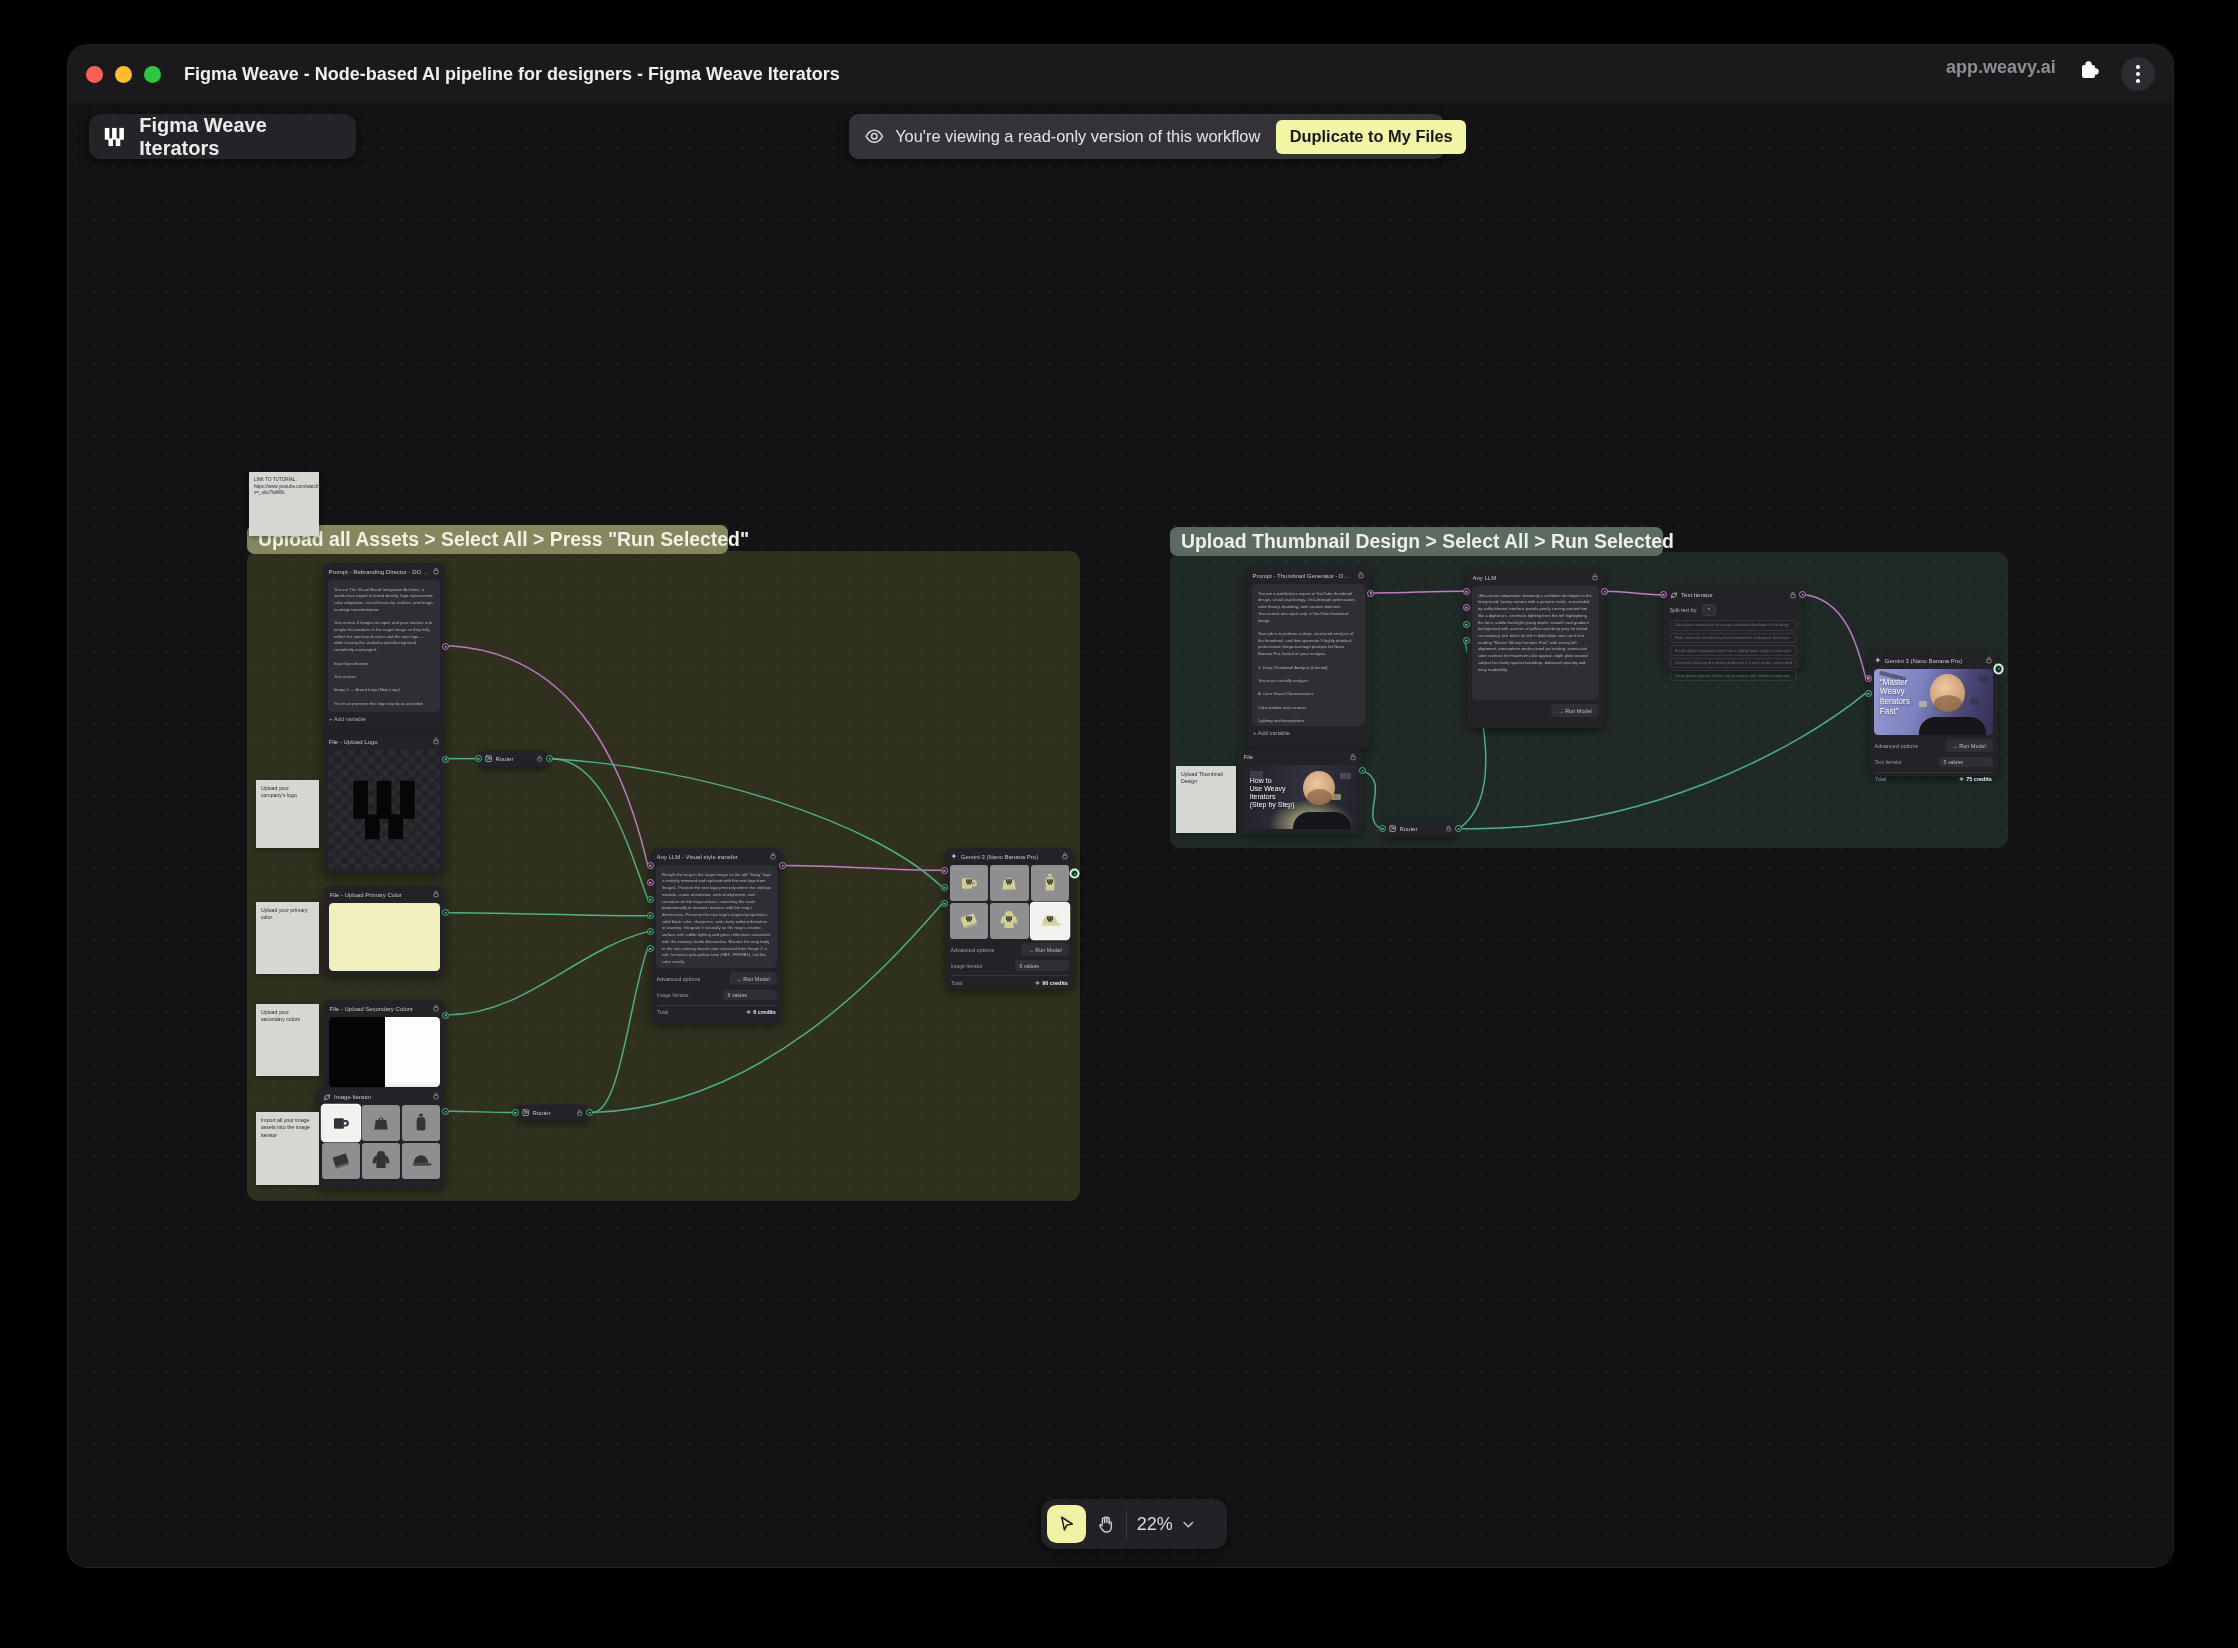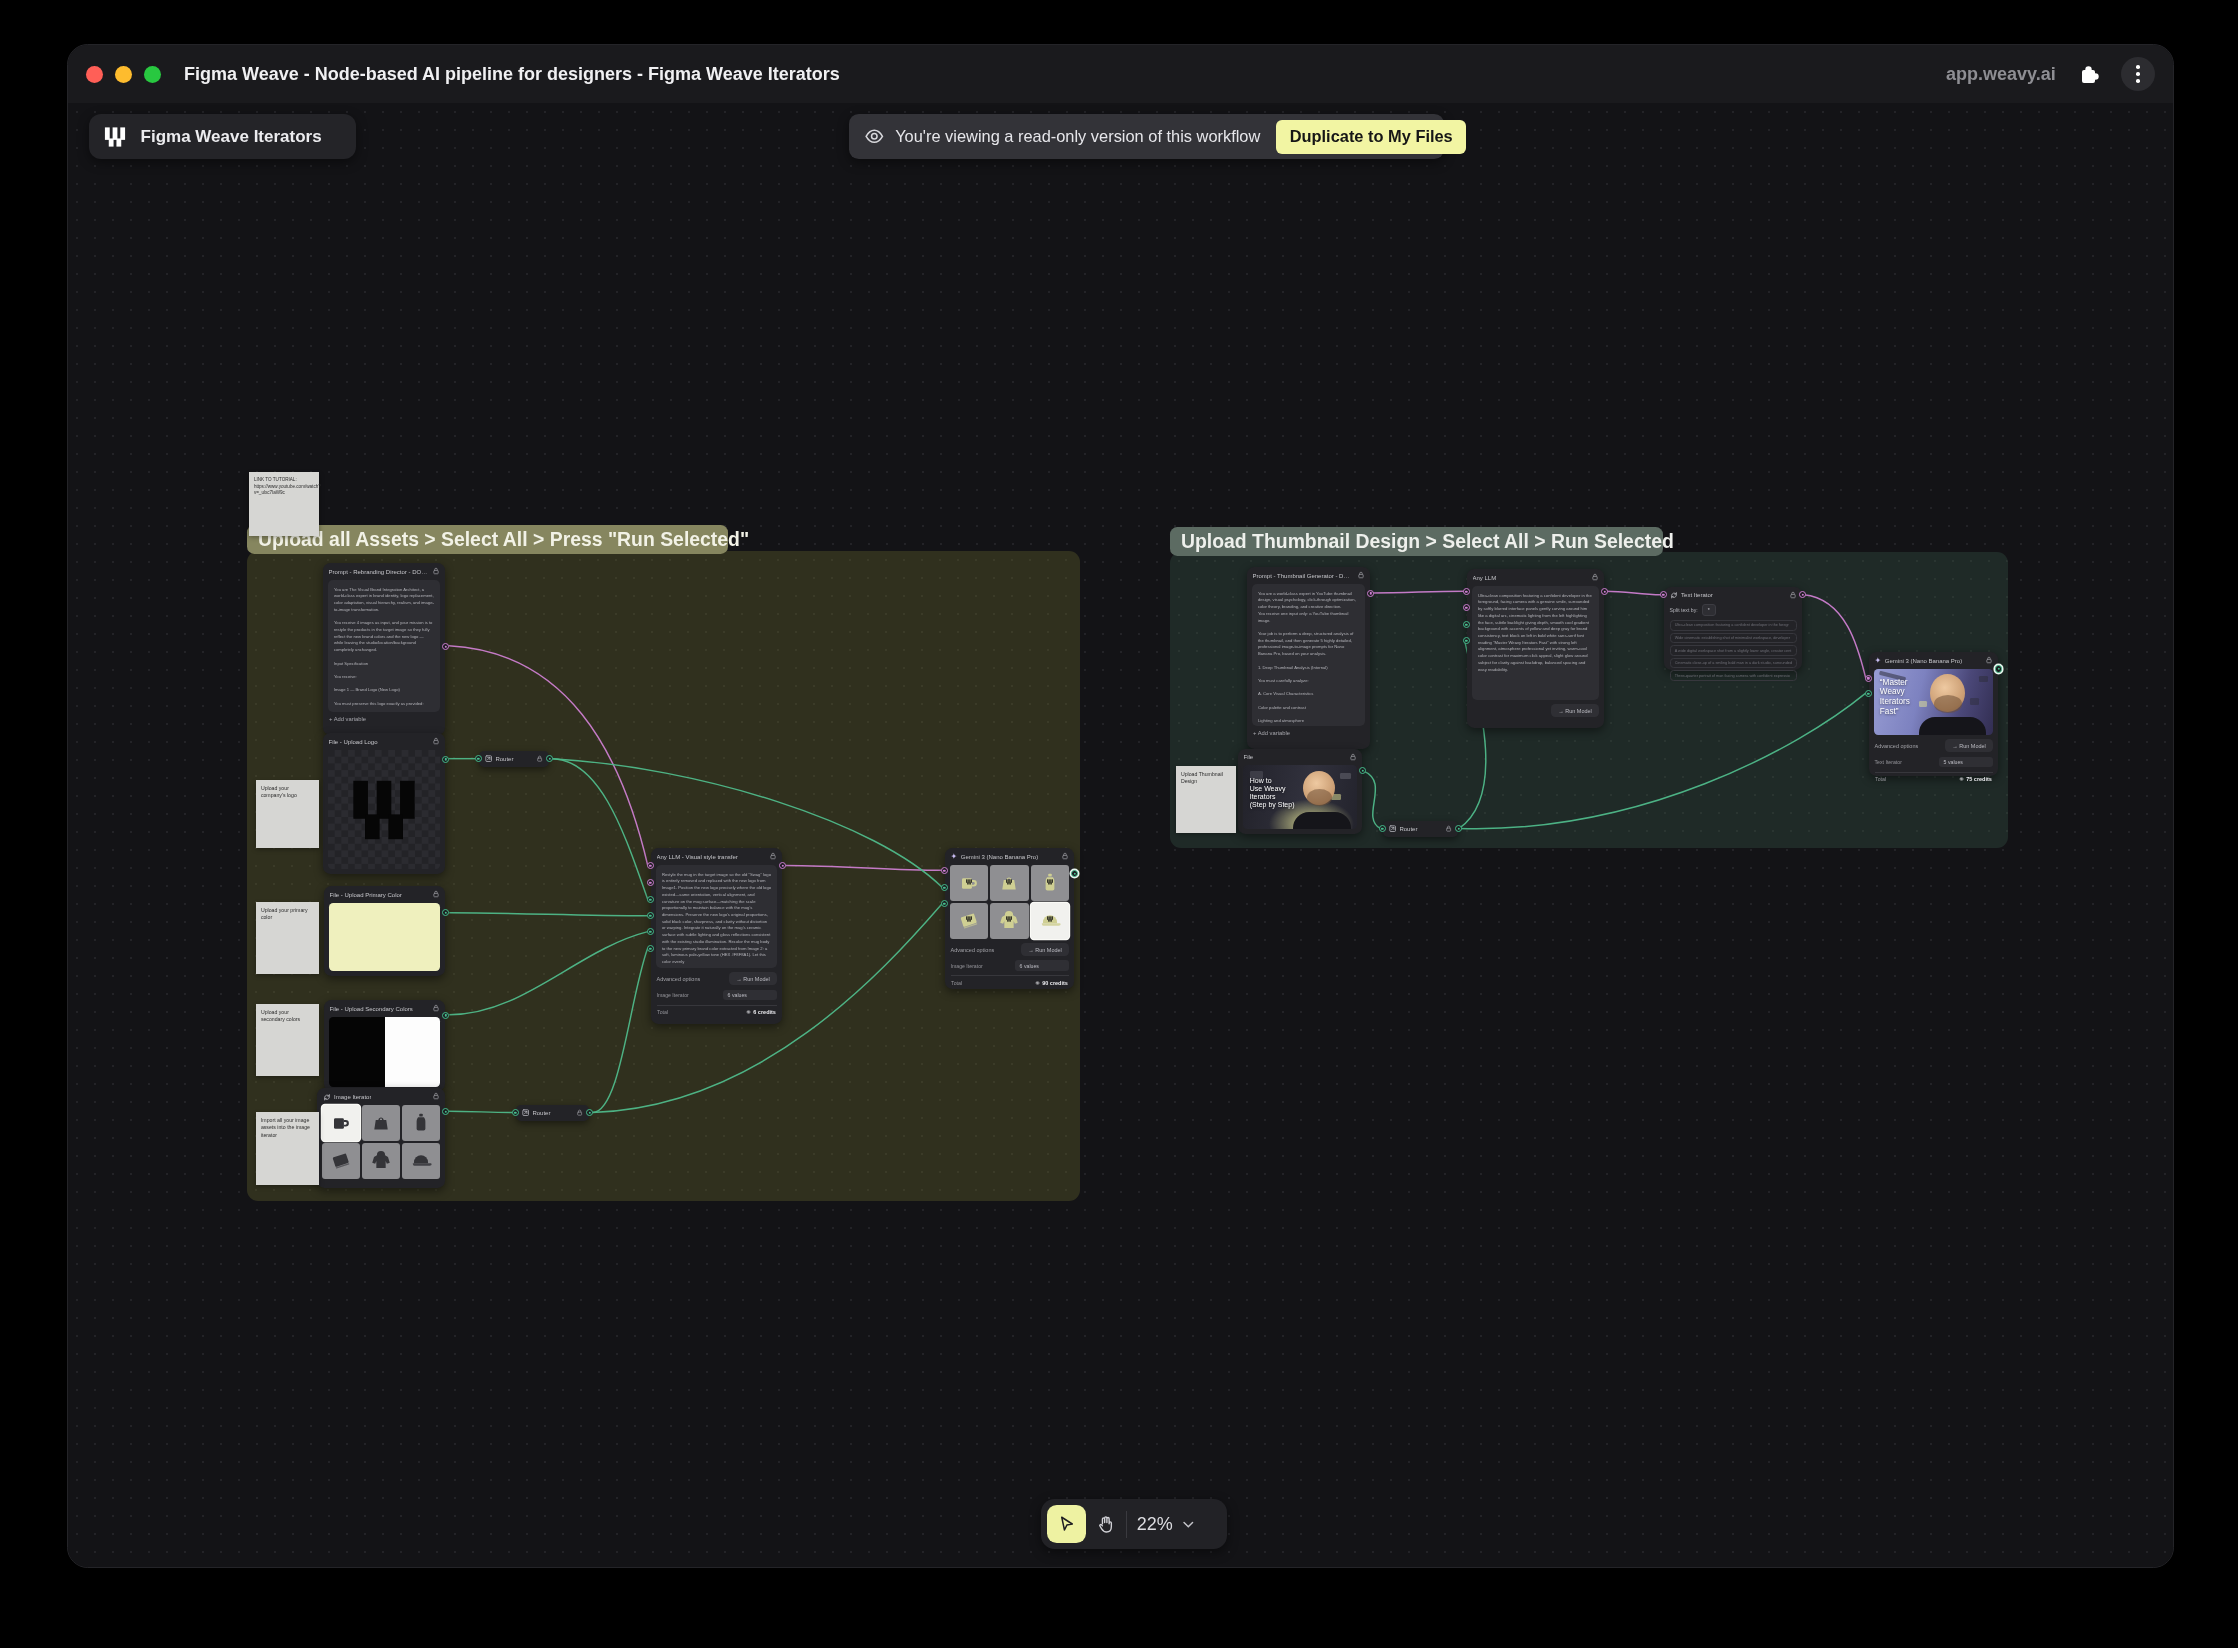--- a/index.html
+++ b/index.html
@@ -7,37 +7,37 @@
        font-family:"Liberation Sans","DejaVu Sans",sans-serif;-webkit-font-smoothing:antialiased;}
 
   
   .window{position:absolute;left:67px;top:44px;width:2105px;height:1522px;
           background:#131316;border-radius:20.6px;overflow:hidden;border:0.6px solid #242428;}
   .titlebar{position:absolute;left:0;top:0;right:0;height:58px;background:#1a1a1d;
             display:flex;align-items:center;padding:0 18px;box-sizing:border-box;z-index:50;}
   .traffic{width:17px;height:17px;border-radius:50%;margin-right:12px;}
   .t-red{background:#ff5f57;} .t-yellow{background:#febc2e;} .t-green{background:#28c840;}
   .win-title{color:#f0f0f2;font-size:18px;font-weight:700;margin-left:11px;white-space:nowrap;}
-  .tb-right{margin-left:auto;display:flex;align-items:center;gap:20.6px;}
+  .tb-right{margin-left:auto;display:flex;gap:20.6px;}
   .win-url{color:#8e8e93;font-size:18px;font-weight:600;}
   .menu-circle{width:34px;height:34px;border-radius:50%;background:#2c2c30;display:flex;
                align-items:center;justify-content:center;gap:0;flex-direction:column;}
   .menu-circle i{display:block;width:3.6px;height:3.6px;border-radius:50%;background:#fff;margin:1.8px 0;}
 
   
   .canvas{position:absolute;left:0;top:58px;right:0;bottom:0;background:#131316;
           background-image:radial-gradient(#232327 0.8px,transparent 0.8px);
           background-size:18px 18px;}
 
   
   .ws-pill{position:absolute;left:20.6px;top:69px;width:267px;height:45px;background:#242428;
            border-radius:12px;display:flex;align-items:center;padding:0 14.6px;box-sizing:border-box;
            z-index:40;box-shadow:0 3.6px 12px rgba(0,0,0,.45);}
   .ws-pill .wlogo{width:24px;height:24px;margin-right:13.4px;}
-  .ws-name{color:#ececef;font-size:17px;font-weight:600;}
+  .ws-name{color:#ececef;font-size:20px;font-weight:600;}
 
   .banner{position:absolute;left:781px;top:69px;width:595px;height:45px;background:#333338;
           border-radius:9.7px;display:flex;align-items:center;padding:0 6px 0 14.6px;box-sizing:border-box;
           z-index:40;box-shadow:0 3.6px 12px rgba(0,0,0,.45);}
   .banner-msg{color:#e6e6ea;font-size:16.4px;margin-left:11px;white-space:nowrap;}
   .banner-btn{margin-left:16px;background:#f2f5a3;border-radius:6px;height:34px;display:flex;
               align-items:center;padding:0 13.4px;color:#161616;font-size:16.4px;font-weight:700;white-space:nowrap;}
 
   .toolbar{position:absolute;left:973px;top:1454px;width:186px;height:50px;background:#222226;
            border-radius:13.4px;display:flex;align-items:center;padding:0 6px;box-sizing:border-box;

